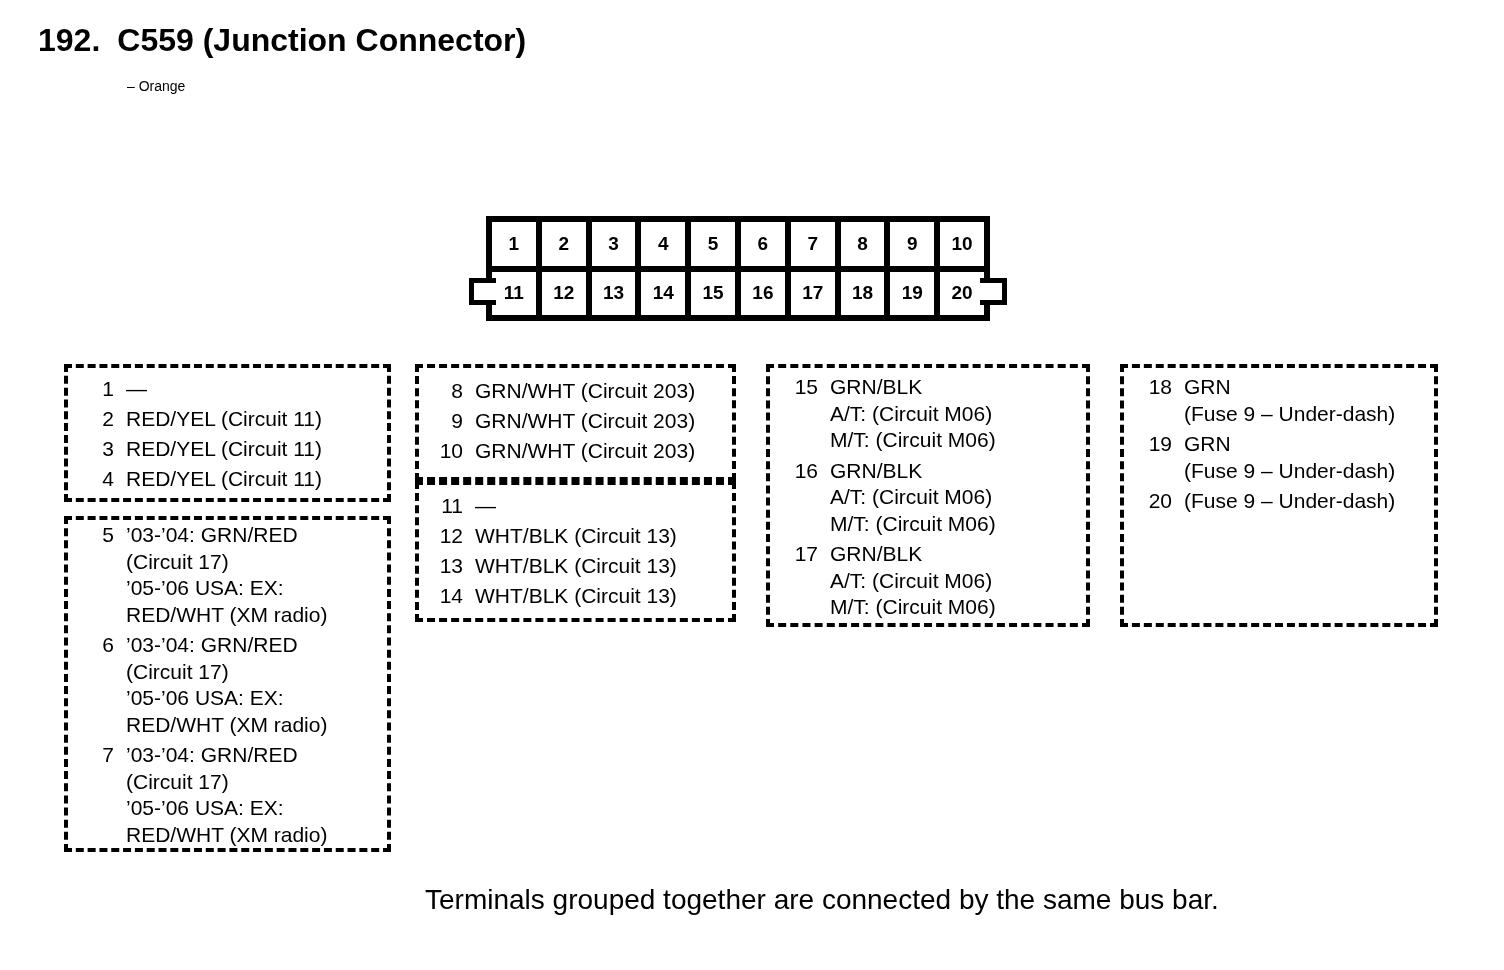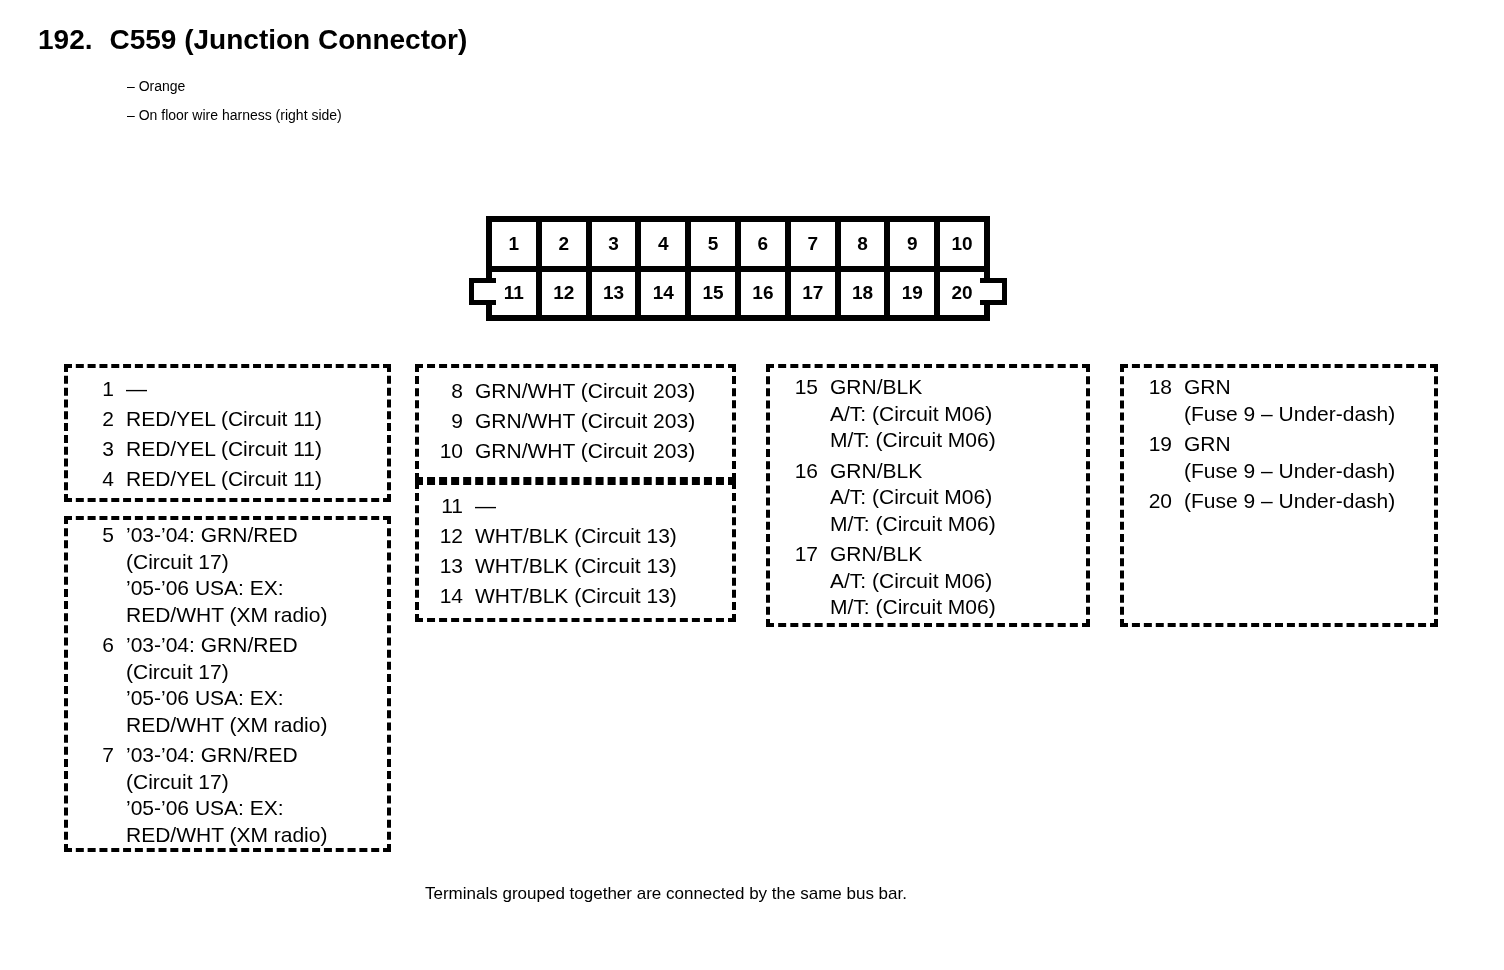--- a/index.html
+++ b/index.html
@@ -10,21 +10,21 @@
     font-family: "Liberation Sans", sans-serif;
     color: #000;
     overflow: hidden;
   }
   .abs { position: absolute; }
 
   
   .page-heading {
     left: 38px; top: 20px;
     display: flex; gap: 17px;
-    font-size: 28px; font-weight: bold;
+    font-size: 32px; font-weight: bold;
     margin: 0; line-height: 40px;
     letter-spacing: 0px;
   }
 
   
   .notes { left: 127px; top: 72px; font-size: 14px; line-height: 29px; }
 
   
   .connector {
     left: 486px; top: 216px;
@@ -70,33 +70,32 @@
 
   #group-1 { left: 64px;   top: 364px; width: 327px; height: 138px; padding: 6px 6px 6px 22px; }
   #group-2 { left: 64px;   top: 516px; width: 327px; height: 336px; padding: 2px 6px 2px 22px; }
   #group-3 { left: 415px;  top: 364px; width: 321px; height: 117px; padding: 8px 6px 2px 14px; }
   #group-4 { left: 415px;  top: 481px; width: 321px; height: 141px; padding: 6px 6px 2px 14px; }
   #group-5 { left: 766px;  top: 364px; width: 324px; height: 263px; padding: 6px 6px 2px 18px; }
   #group-6 { left: 1120px; top: 364px; width: 318px; height: 263px; padding: 6px 6px 2px 18px; }
   #group-1 .pin-num, #group-2 .pin-num { width: 24px; }
 
   
-  .caption { left: 425px; top: 884px; font-size: 17px; }
+  .caption { left: 425px; top: 884px; font-size: 28px; }
 </style>
 </head>
 <body>
 
 <h1 class="abs page-heading">
   <span>192.</span>
   <span>C559 (Junction Connector)</span>
 </h1>
 
 <div class="abs notes">
   <div>– Orange</div>
-  <div>– On floor wire harness (right side)</div>
 </div>
 
 <div class="abs connector">
   <div class="tab tab-left"></div>
   <div class="tab tab-right"></div>
 
   <div class="cell">1</div>
   <div class="cell">2</div>
   <div class="cell">3</div>
   <div class="cell">4</div>

